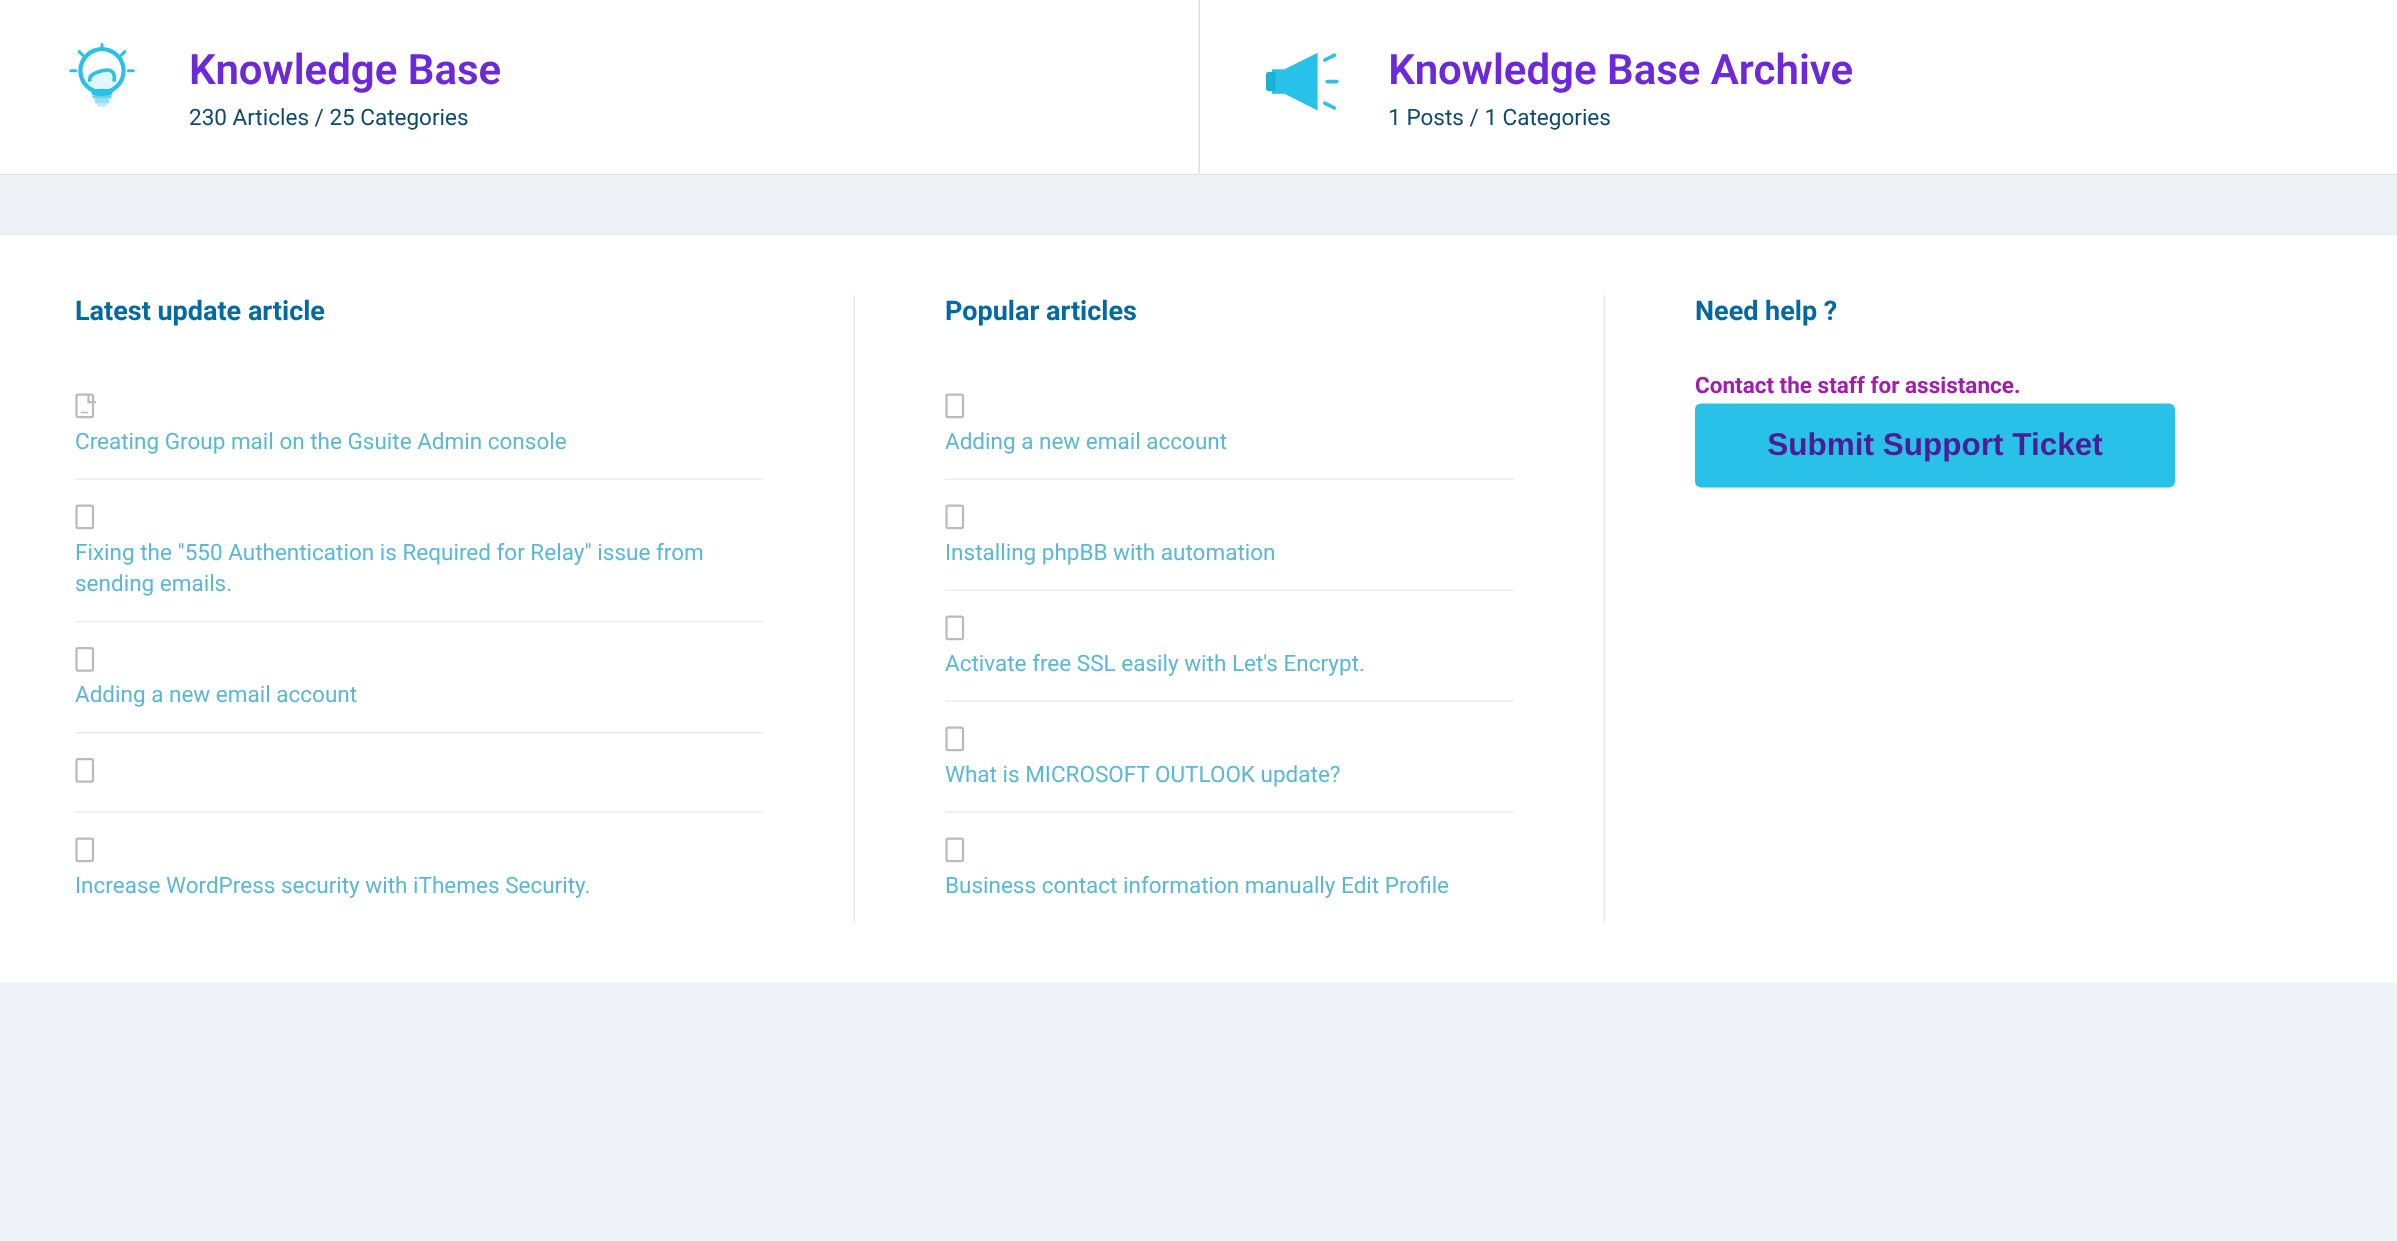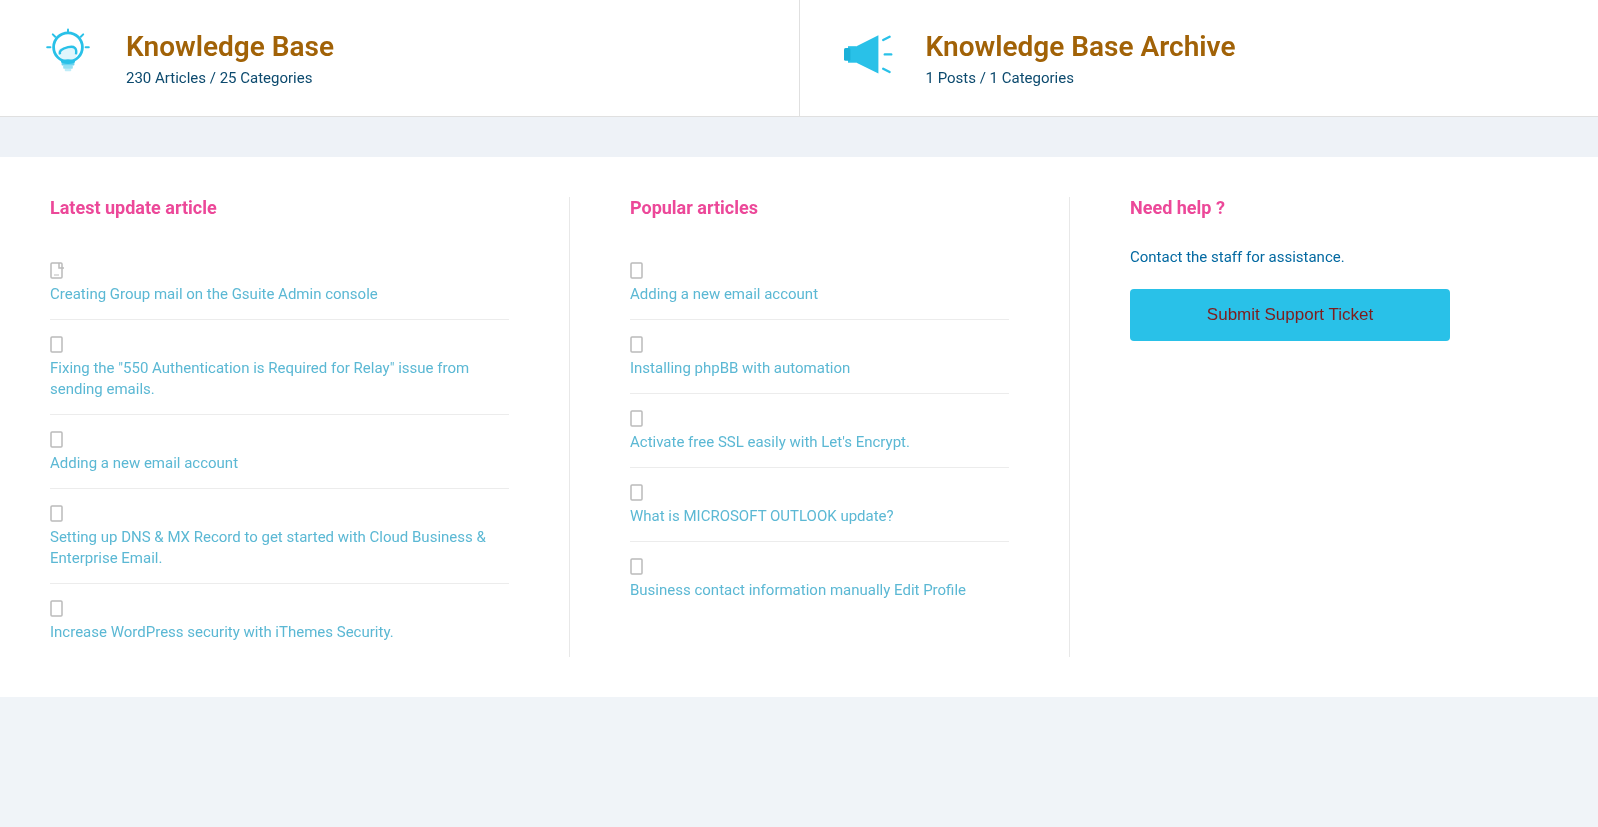--- a/index.html
+++ b/index.html
@@ -28,21 +28,21 @@
     }
 
     .kb-card-icon {
       margin-right: 30px;
       flex-shrink: 0;
     }
 
     .kb-card-text h2 {
       font-size: 28px;
       font-weight: 600;
-      color: #a16207;
+      color: #6d28d9;
       margin-bottom: 6px;
     }
 
     .kb-card-text p {
       font-size: 15px;
       color: #0c4a6e;
     }
 
     .divider-section {
       background: #eef2f7;
@@ -69,21 +69,21 @@
     }
 
     .col-help {
       flex: 1;
       padding-left: 60px;
     }
 
     .col-title {
       font-size: 18px;
       font-weight: 700;
-      color: #ec4899;
+      color: #0369a1;
       margin-bottom: 28px;
     }
 
     .article-list {
       list-style: none;
     }
 
     .article-item {
       display: flex;
       align-items: flex-start;
@@ -106,33 +106,33 @@
 
     .article-link {
       font-size: 15px;
       color: #5bb8d4;
       text-decoration: none;
       line-height: 1.4;
     }
 
     .help-subtitle {
       font-size: 15px;
-      color: #0369a1;
-      margin-bottom: 20px;
+      color: #a21caf;
       line-height: 1.5;
+      font-weight: bold;
     }
 
     .submit-btn {
       background: #29c1e8;
-      color: #7f1d1d;
+      color: #4c1d95;
       border: none;
       border-radius: 4px;
       padding: 16px 30px;
-      font-size: 17px;
-      font-weight: 400;
+      font-size: 21px;
+      font-weight: 700;
       cursor: pointer;
       width: 100%;
       max-width: 320px;
       display: block;
     }
 
     
     .icon-lightbulb {
       width: 56px;
       height: 56px;
@@ -221,21 +221,20 @@
           </svg>
         </span>
         <a class="article-link">Adding a new email account</a>
       </li>
       <li class="article-item">
         <span class="article-icon">
           <svg width="16" height="18" viewBox="0 0 16 18" fill="none">
             <rect x="1" y="1" width="11" height="15" rx="1" stroke="#bbb" stroke-width="1.5" fill="white"></rect>
           </svg>
         </span>
-        <a class="article-link">Setting up DNS &amp; MX Record to get started with Cloud Business &amp; Enterprise Email.</a>
       </li>
       <li class="article-item">
         <span class="article-icon">
           <svg width="16" height="18" viewBox="0 0 16 18" fill="none">
             <rect x="1" y="1" width="11" height="15" rx="1" stroke="#bbb" stroke-width="1.5" fill="white"></rect>
           </svg>
         </span>
         <a class="article-link">Increase WordPress security with iThemes Security.</a>
       </li>
     </ul>

